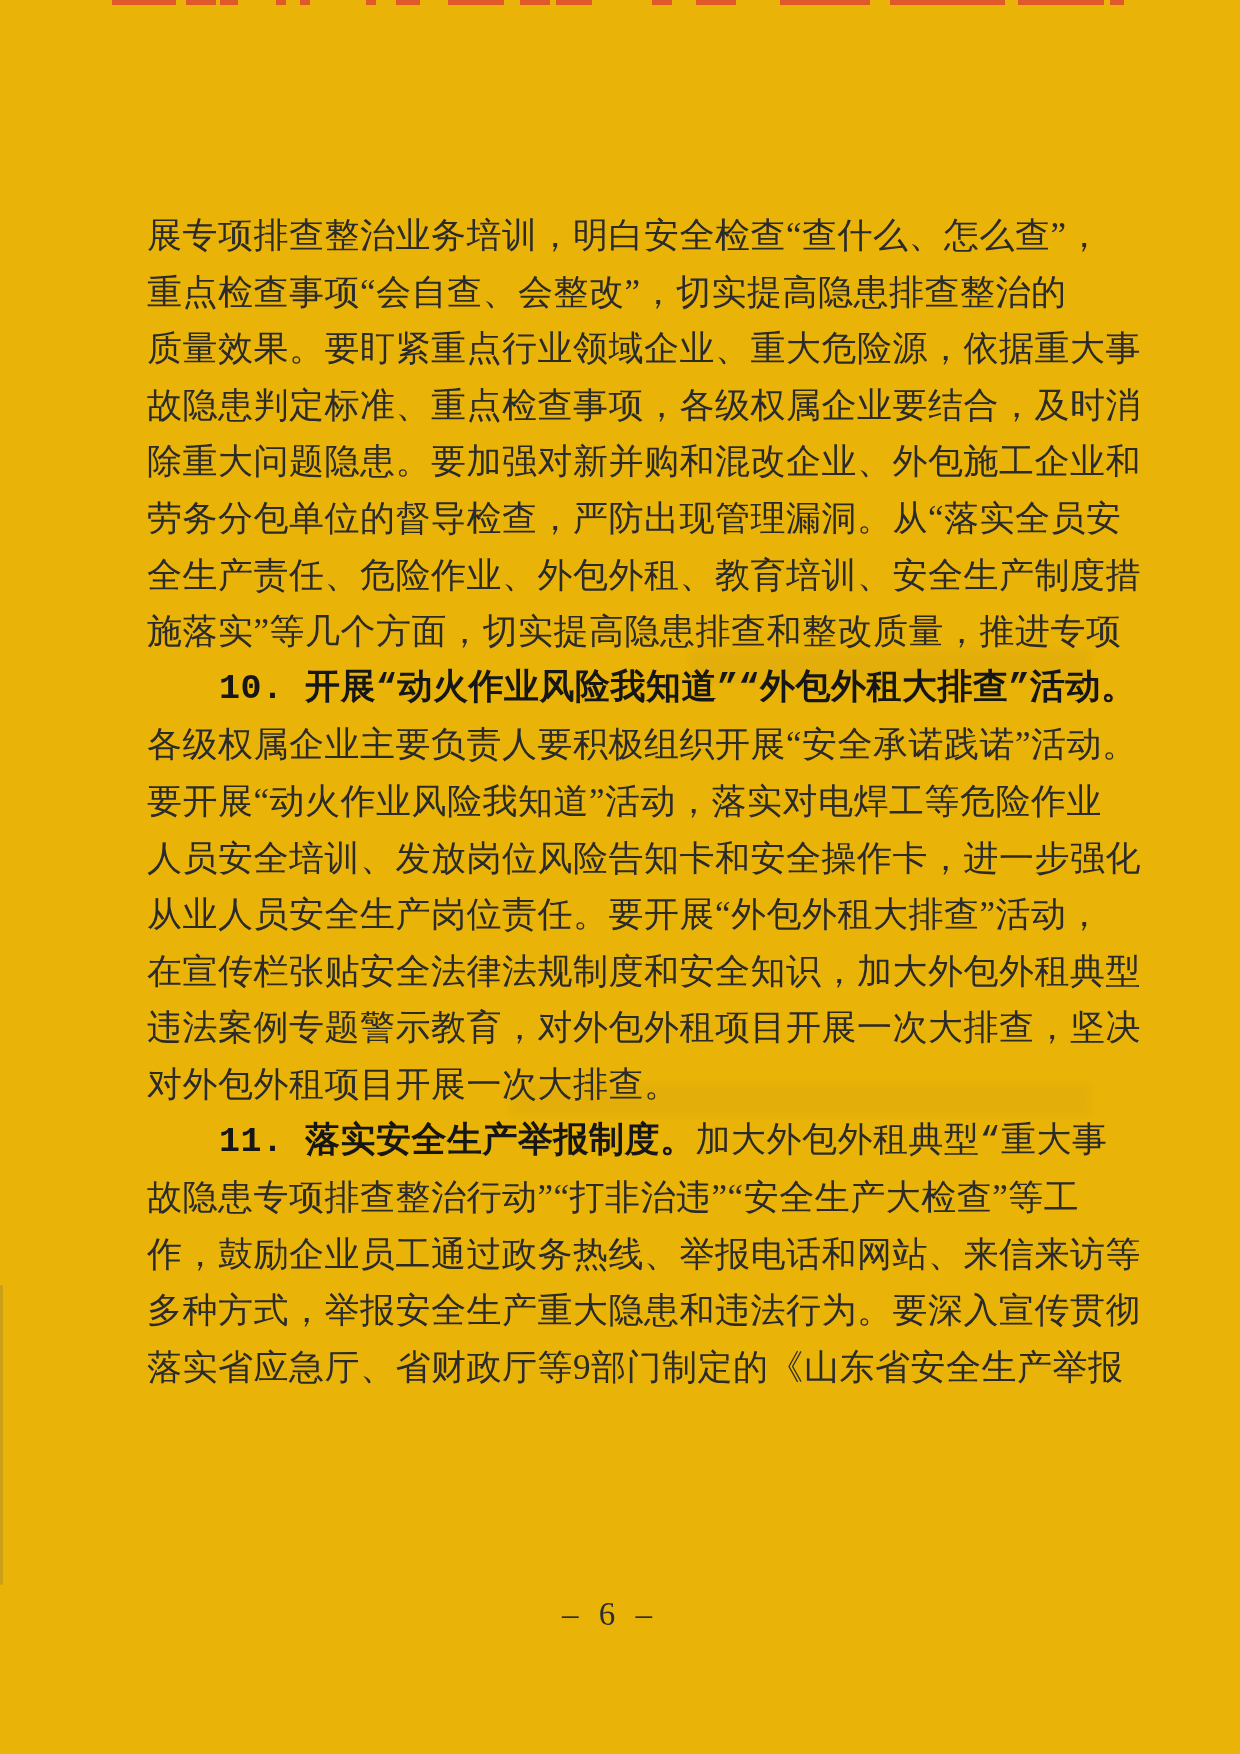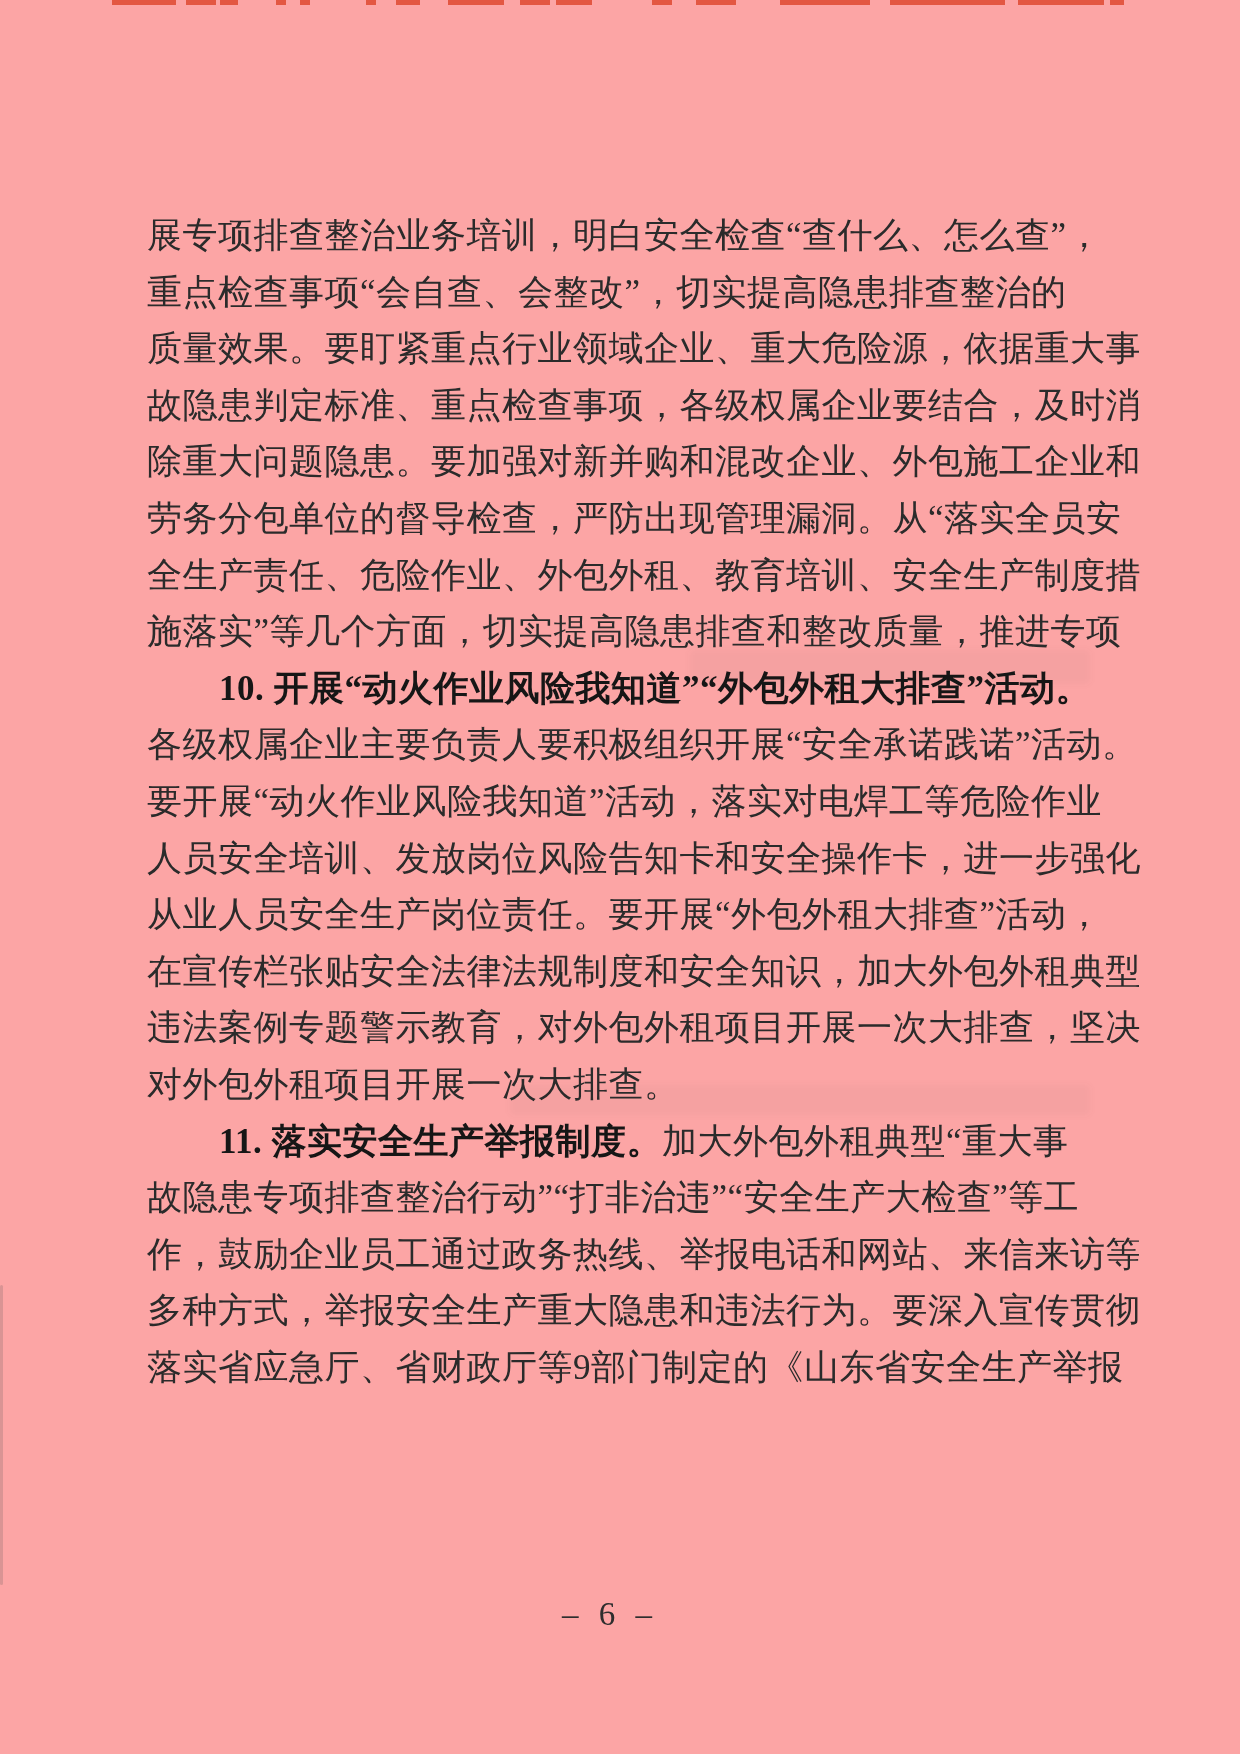--- a/index.html
+++ b/index.html
@@ -4,21 +4,21 @@
 <style>
   html, body {
     margin: 0;
     padding: 0;
     background: #ffffff;
   }
   .page {
     position: relative;
     width: 1240px;
     height: 1754px;
-    background: #fca5a5;
+    background: #eab308;
     overflow: hidden;
     font-family: "Liberation Serif", "DejaVu Serif", serif;
   }
   
   .top-marks { position: absolute; top: 0; left: 0; width: 100%; height: 8px; }
   .top-dash {
     position: absolute;
     top: 0;
     height: 5px;
     background: #de4930;
@@ -46,21 +46,21 @@
     width: 960px;
     color: #2b2b2b;
   }
   .line {
     height: 56.6px;
     line-height: 56.6px;
     font-size: 35px;
     letter-spacing: 0.5px;
     white-space: nowrap;
   }
-  .line.indent { padding-left: 72px; }
+  .line.indent { padding-left: 72px; font-family: Liberation Mono, monospace; }
   .bold {
     font-weight: bold;
     color: #161616;
   }
   .footer {
     position: absolute;
     top: 1596px;
     left: 0;
     width: 1220px;
     text-align: center;

